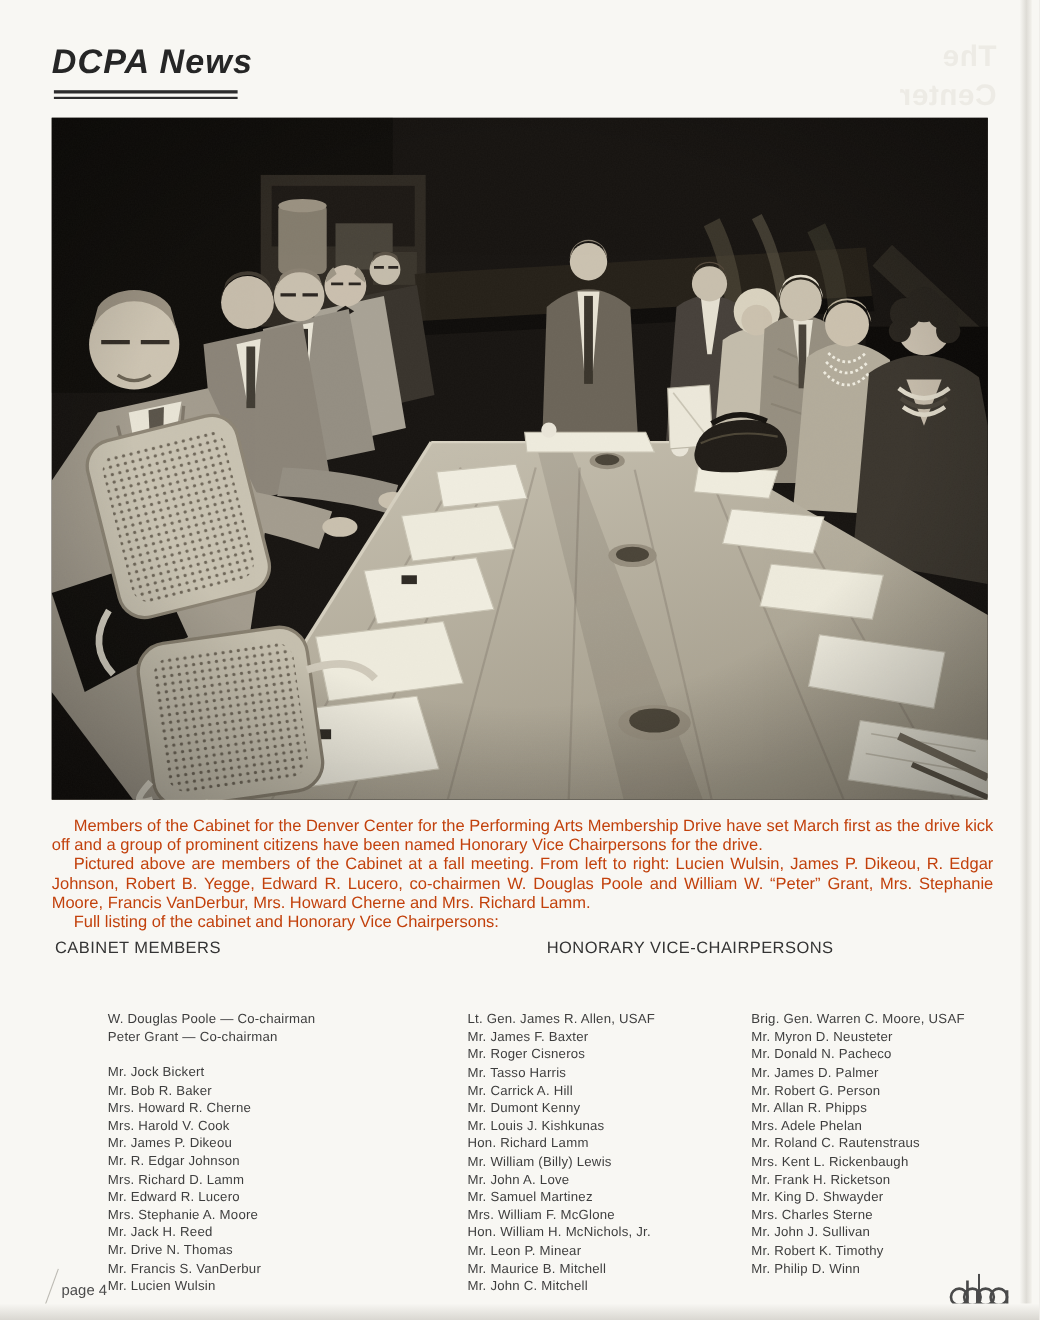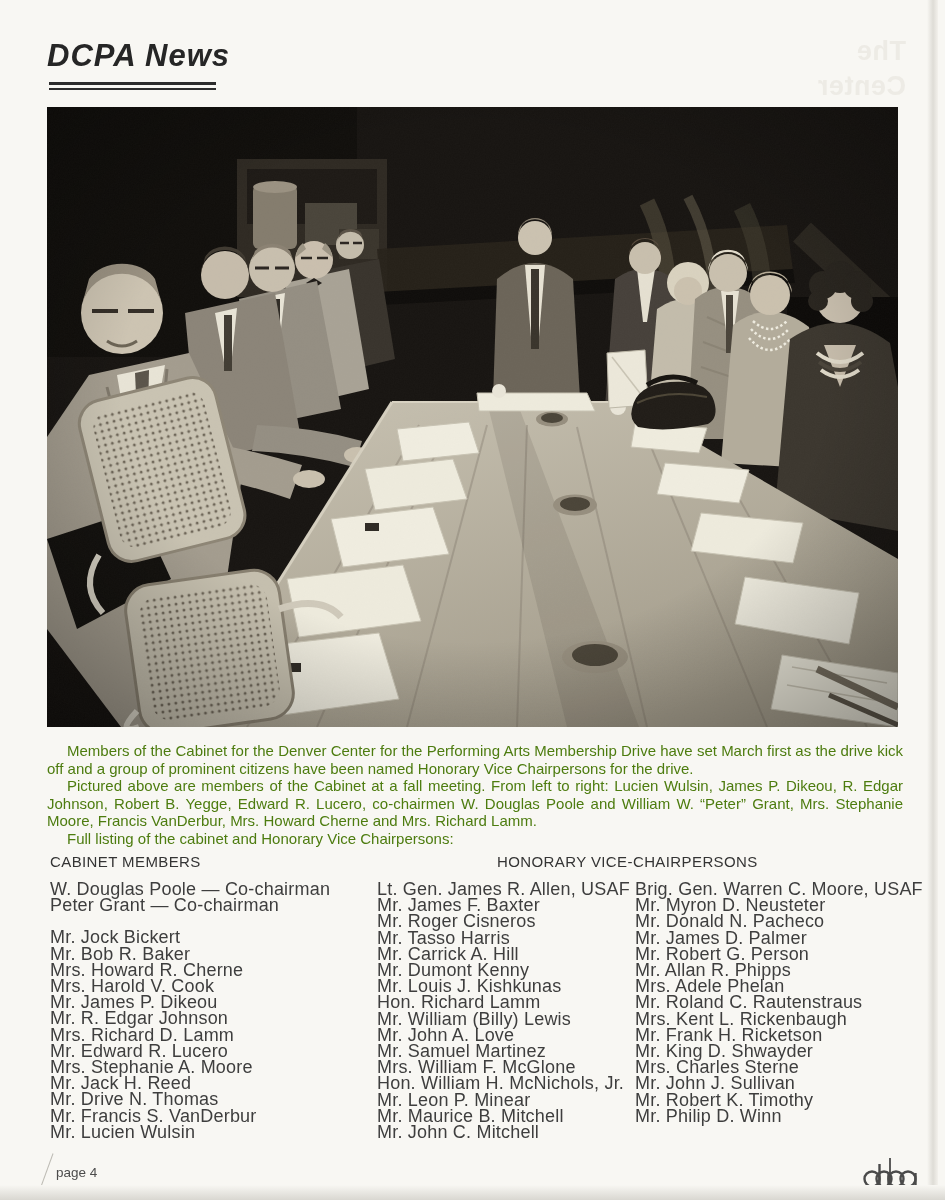--- a/index.html
+++ b/index.html
@@ -19,34 +19,34 @@
   .rule2 { position:absolute; left:49px; top:88px; width:167px; height:2px; background:#2c2c2c; }
   
   .photo {
     position:absolute; left:47px; top:107px; width:851px; height:620px;
     background:#171411;
   }
   .photo svg { display:block; width:851px; height:620px; }
   
   .article {
     position:absolute; left:47px; top:742px; width:856px;
-    font-size:15px; line-height:17.5px; text-align:justify; color:#4d7c0f;
+    font-size:15px; line-height:17.5px; text-align:justify; color:#c2410c;
   }
   .article p { margin:0; text-indent:20px; }
   
   .col-header {
     position:absolute; top:853px; font-size:15px; font-weight:normal;
     letter-spacing:.4px; color:#343434;
   }
   .hdr-cabinet { left:50px; }
   .hdr-honorary { left:497px; }
   
   .namecol {
-    position:absolute; top:881px; font-size:18px; line-height:16.2px;
-    letter-spacing:.2px; color:#3e3e3e; white-space:nowrap;
+    position:absolute; top:918px; font-size:12px; line-height:16.2px;
+    letter-spacing:.2px; color:#3e3e3e; white-space:nowrap;margin-left:48px;
   }
   .col-1 { left:50px;  width:300px; }
   .col-2 { left:377px; width:252px; }
   .col-3 { left:635px; width:268px; }
   .gap { height:16px; }
   
   .page-number { position:absolute; left:56px; top:1165px; font-size:13.5px; color:#4c4c4c; }
   .crop-mark { position:absolute; left:44px; top:1152px; width:1px; height:50px;
     background:#bdbbb4; transform:rotate(20deg); }
   .dcpa-logo { position:absolute; left:860px; top:1158px; }

